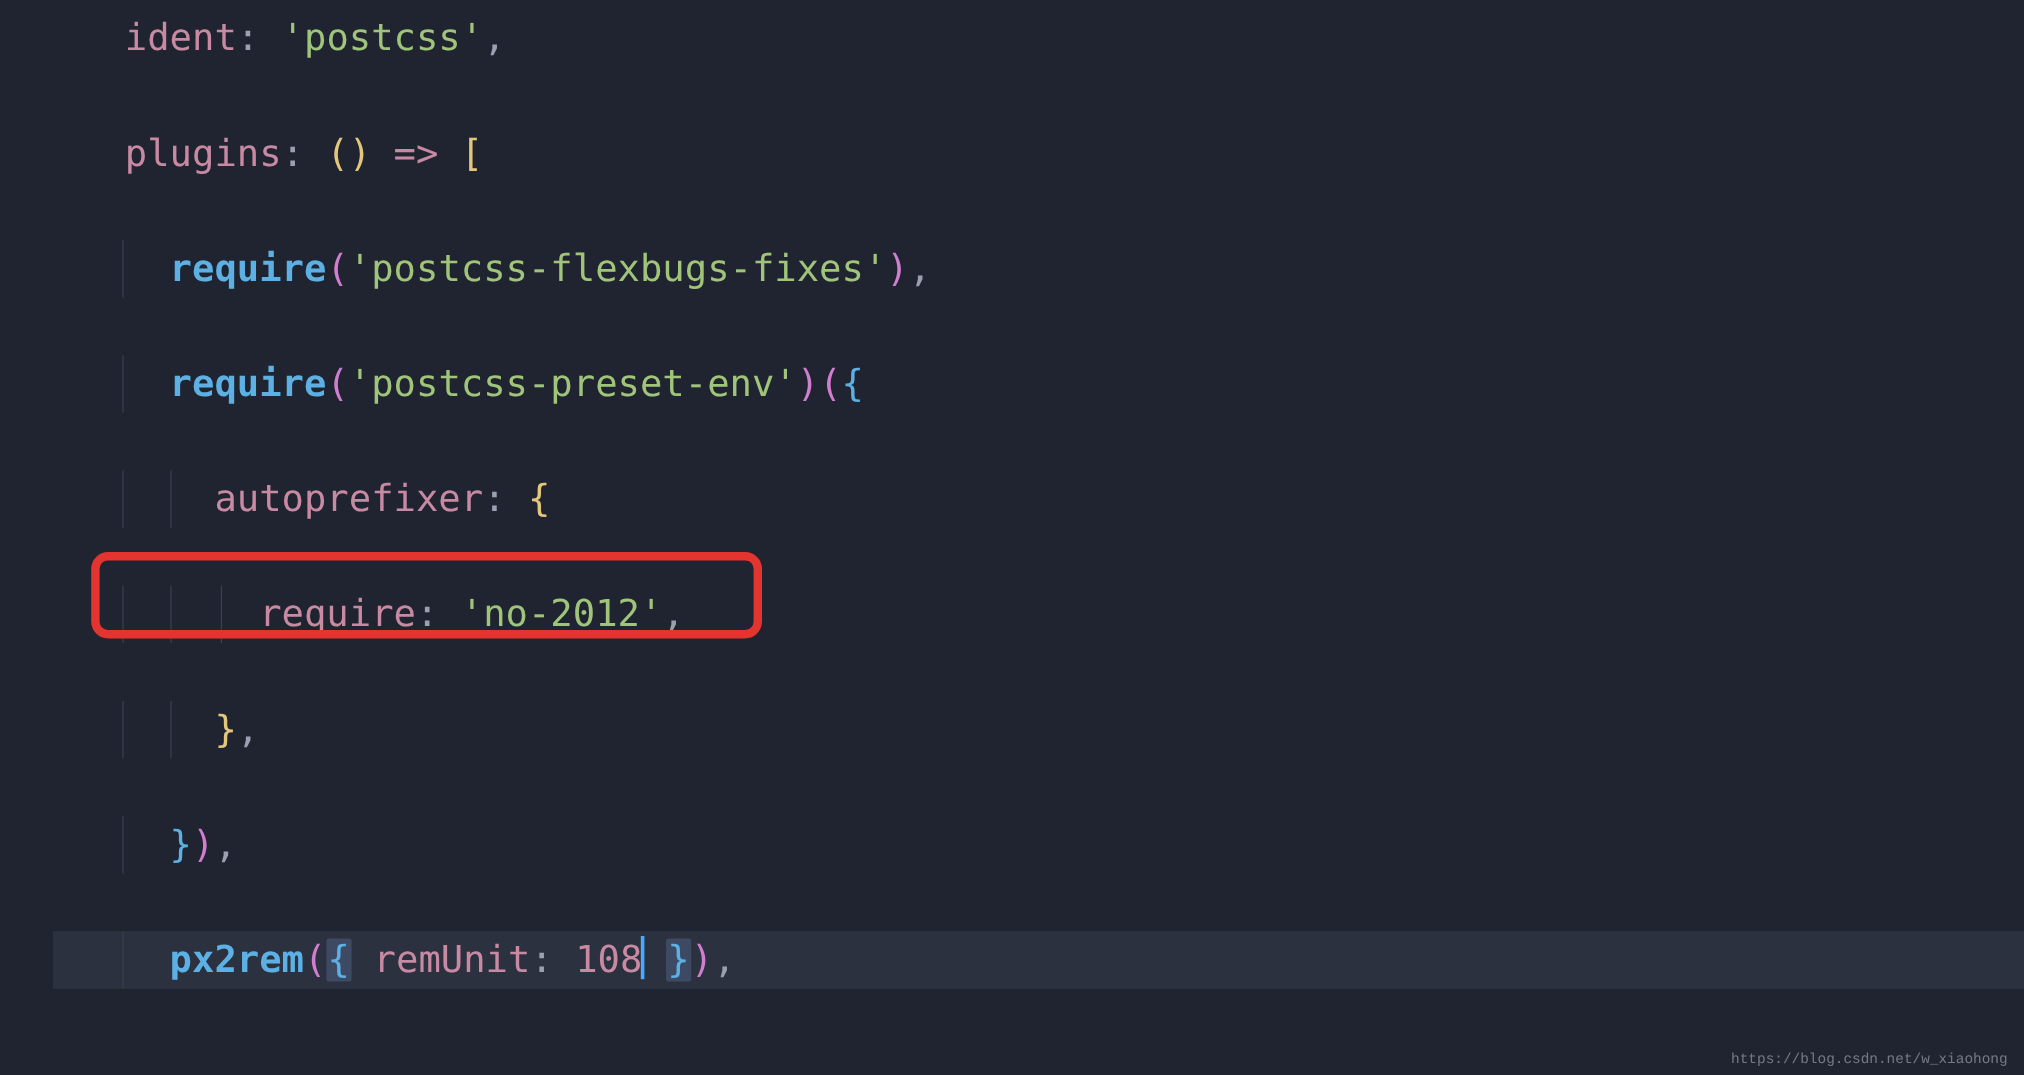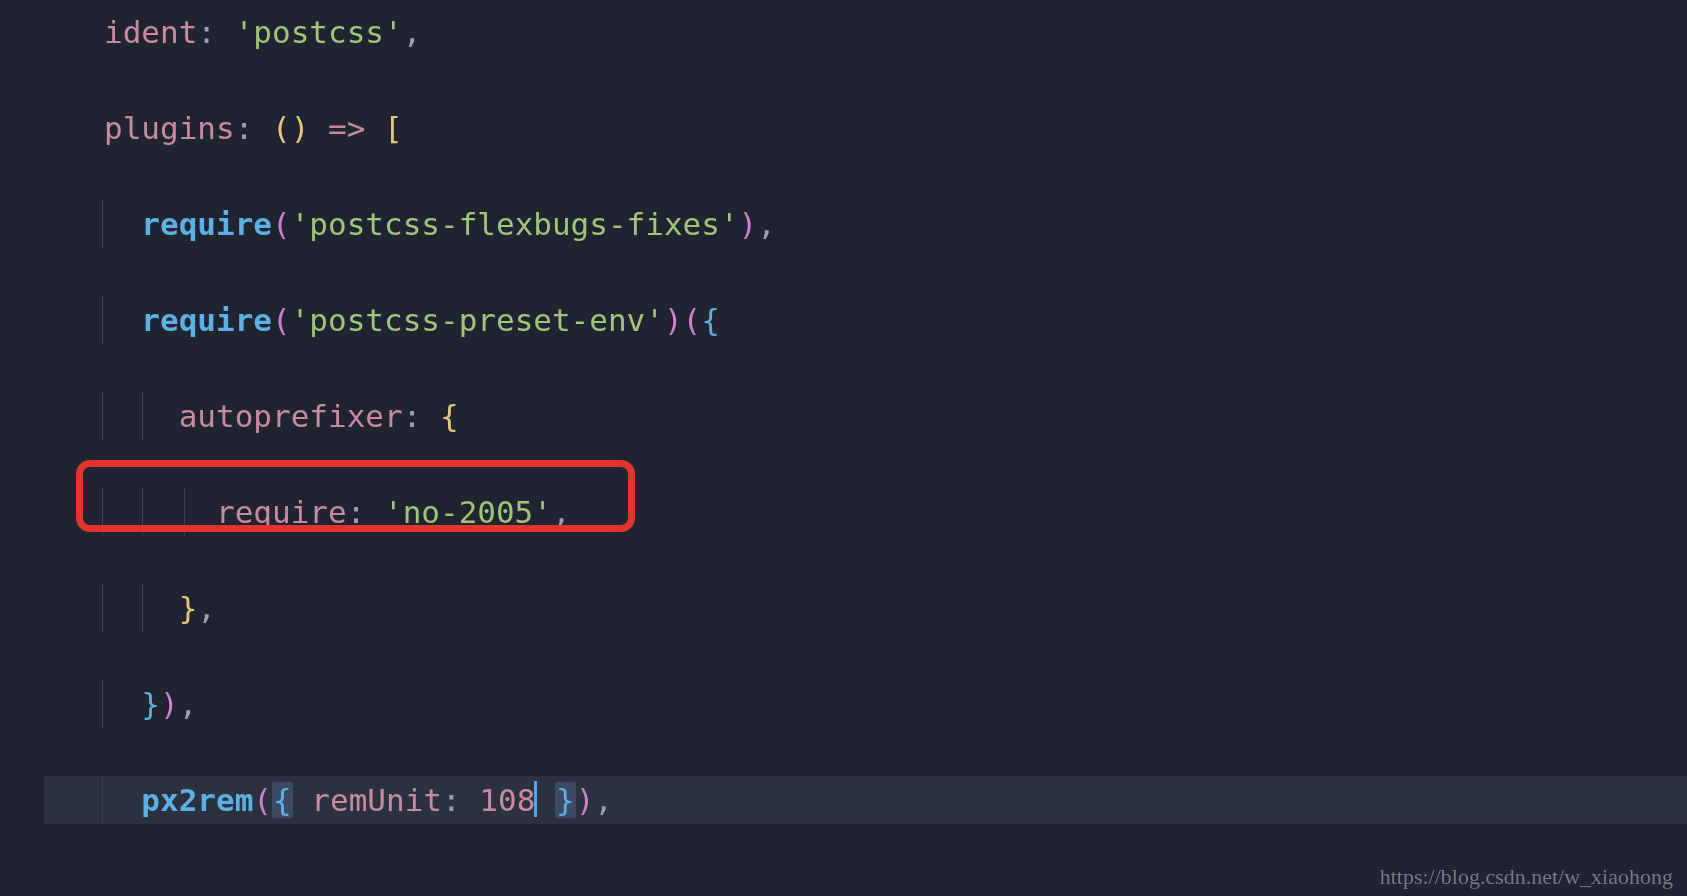--- a/index.html
+++ b/index.html
@@ -39,35 +39,35 @@
   
   .bm{background:#3e4a63;border-radius:2px;padding:0 1px;}
   
   .cursor{
     display:inline-block;width:3px;height:36px;background:#4aa8ff;
     vertical-align:-6px;margin:0 -1px;
   }
   
   .watermark{
     position:absolute;right:14px;bottom:6px;
-    font-family:Liberation Serif, serif;font-size:22px;
+    font-family:Liberation Mono, monospace;font-size:12px;
     color:#8a8f99;opacity:.8;
     pointer-events:none;
   }
 </style>
 </head>
 <body>
 
 <div class="editor">
 <pre><span class="ln">   <span class="key">ident</span><span class="punc">: </span><span class="str">'<span>postcss</span>'</span><span class="punc">,</span></span>
 <span class="ln">   <span class="key">plugins</span><span class="punc">: </span><span class="pun-y">()</span> <span class="arrow">=&gt;</span> <span class="pun-y">[</span></span>
 <span class="ln">   <span class="indent-guide" style="left:58px"></span>  <span class="fn">require</span><span class="pun-p">(</span><span class="str">'<span>postcss-flexbugs-fixes</span>'</span><span class="pun-p">)</span><span class="punc">,</span></span>
 <span class="ln">   <span class="indent-guide" style="left:58px"></span>  <span class="fn">require</span><span class="pun-p">(</span><span class="str">'<span>postcss-preset-env</span>'</span><span class="pun-p">)(</span><span class="pun-b">{</span></span>
 <span class="ln">   <span class="indent-guide" style="left:58px"></span>  <span class="indent-guide" style="left:98px"></span>  <span class="key">autoprefixer</span><span class="punc">: </span><span class="pun-y">{</span></span>
-<span class="ln">   <span class="indent-guide" style="left:58px"></span>  <span class="indent-guide" style="left:98px"></span>  <span class="indent-guide" style="left:140px"></span>  <span class="key">require</span><span class="punc">: </span><span class="str">'<span>no-2005</span>'</span><span class="punc">,</span></span>
+<span class="ln">   <span class="indent-guide" style="left:58px"></span>  <span class="indent-guide" style="left:98px"></span>  <span class="indent-guide" style="left:140px"></span>  <span class="key">require</span><span class="punc">: </span><span class="str">'<span>no-2012</span>'</span><span class="punc">,</span></span>
 <span class="ln">   <span class="indent-guide" style="left:58px"></span>  <span class="indent-guide" style="left:98px"></span>  <span class="pun-y">}</span><span class="punc">,</span></span>
 <span class="ln">   <span class="indent-guide" style="left:58px"></span>  <span class="pun-b">}</span><span class="pun-p">)</span><span class="punc">,</span></span>
 <span class="ln hl-line">   <span class="indent-guide" style="left:58px"></span>  <span class="fn">px2rem</span><span class="pun-p">(</span><span class="pun-b bm">{</span> <span class="key">remUnit</span><span class="punc">: </span><span class="num">108</span><span class="cursor"></span> <span class="pun-b bm">}</span><span class="pun-p">)</span><span class="punc">,</span></span>
 
 
 
 
 
 
 

